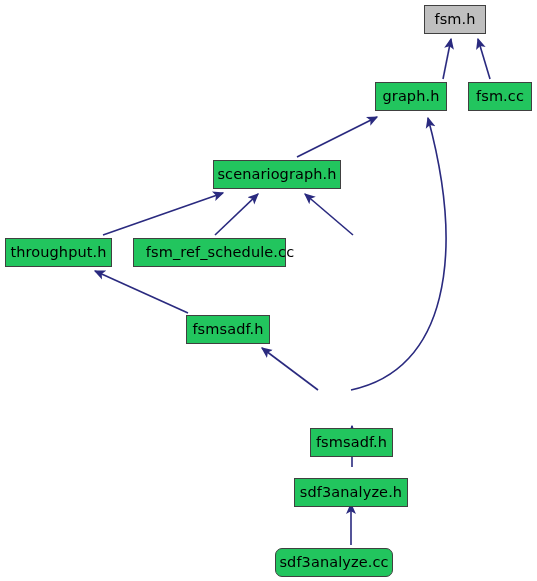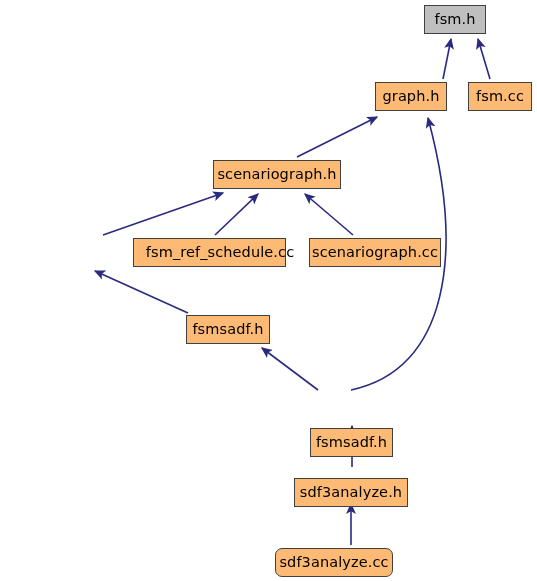--- a/index.html
+++ b/index.html
@@ -23,21 +23,21 @@
     position: absolute;
     left: 0;
     top: 0;
     width: 537px;
     height: 581px;
   }
   .node {
     position: absolute;
     box-sizing: border-box;
     border: 1px solid #404040;
-    background: #fdba74;
+    background: #22c55e;
     color: #000000;
     font-size: 14.5px;
     line-height: 1;
     display: flex;
     align-items: center;
     justify-content: center;
     white-space: nowrap;
     z-index: 2;
     letter-spacing: 0.1px;
   }
@@ -78,25 +78,25 @@
     </div>
     <div class="node" style="left: 375px; top: 82px; width: 72px; height: 29px;">
       <span class="node-label">graph.h</span>
     </div>
     <div class="node" style="left: 468px; top: 82px; width: 64px; height: 29px;">
       <span class="node-label">fsm.cc</span>
     </div>
     <div class="node" style="left: 213px; top: 160px; width: 128px; height: 29px;">
       <span class="node-label">scenariograph.h</span>
     </div>
+    <div class="node" style="left: 5px; top: 238px; width: 107px; height: 29px;">
+      <span class="node-label">throughput.h</span>
+    </div>
     <div class="node" style="left: 133px; top: 238px; width: 153px; height: 29px; padding-left: 21px;">
       <span class="node-label">fsm_ref_schedule.cc</span>
-    </div>
-    <div class="node" style="left: 309px; top: 238px; width: 132px; height: 29px;">
-      <span class="node-label">scenariograph.cc</span>
     </div>
     <div class="node" style="left: 186px; top: 315px; width: 84px; height: 29px;">
       <span class="node-label">fsmsadf.h</span>
     </div>
     <div class="node" style="left: 310px; top: 392px; width: 83px; height: 29px; margin-top: 36px;">
       <span class="node-label">fsmsadf.h</span>
     </div>
     <div class="node" style="left: 294px; top: 478px; width: 114px; height: 29px;">
       <span class="node-label">sdf3analyze.h</span>
     </div>

